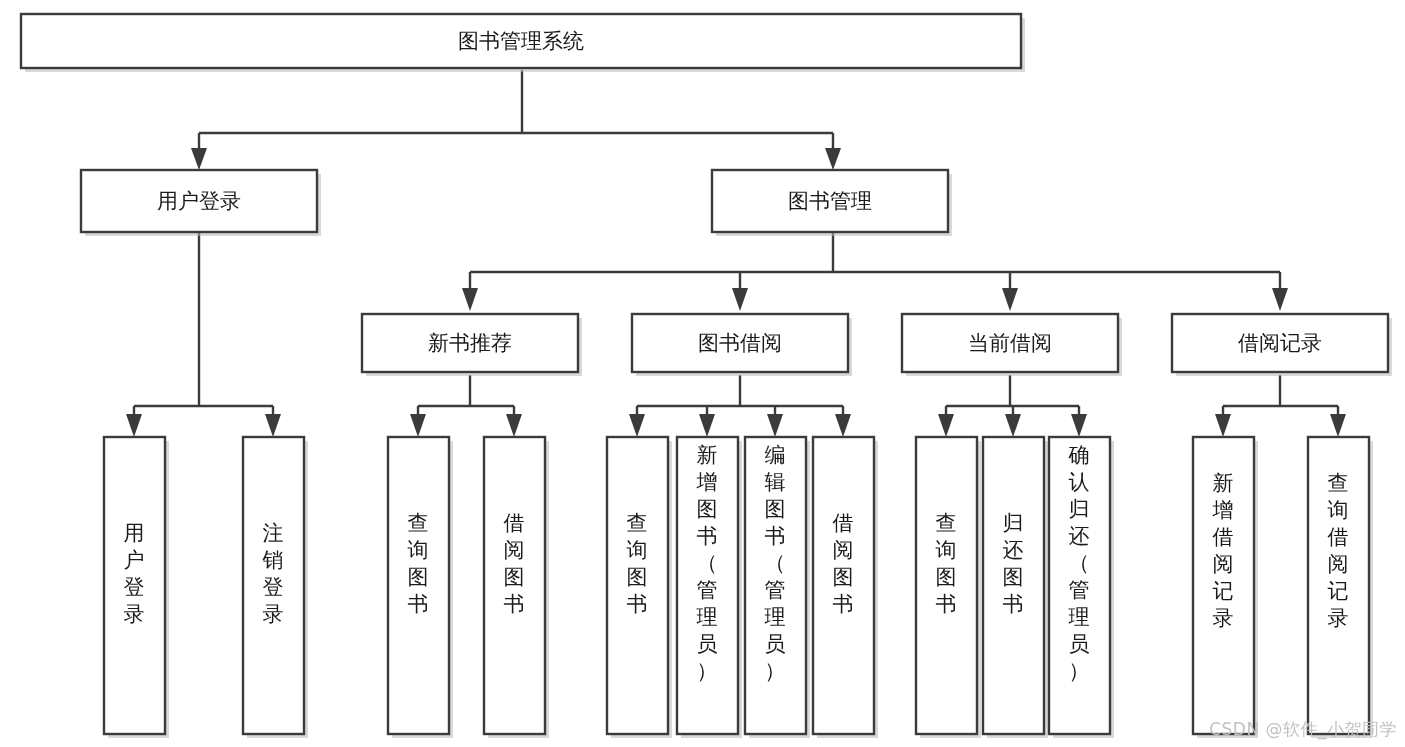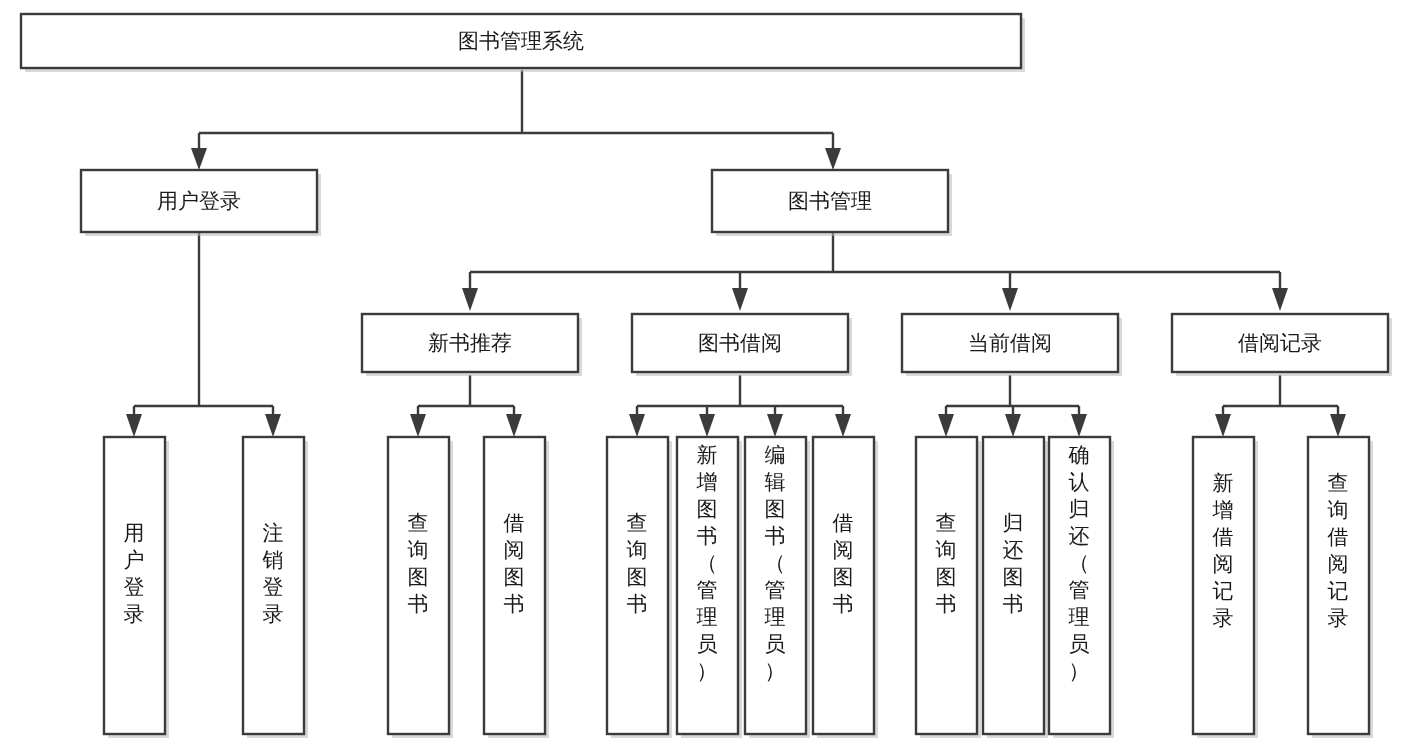--- a/index.html
+++ b/index.html
@@ -258,13 +258,14 @@
 
       <g>
         <rect class="node-box-shadow" x="1312" y="441" width="61" height="297"></rect>
         <rect class="node-box" x="1308" y="437" width="61" height="297"></rect>
         <text class="node-label-v" x="1338" y="490"><tspan x="1338" dy="0">查</tspan><tspan x="1338" dy="27">询</tspan><tspan x="1338" dy="27">借</tspan><tspan x="1338" dy="27">阅</tspan><tspan x="1338" dy="27">记</tspan><tspan x="1338" dy="27">录</tspan></text>
       </g>
 
     </g>
   </svg>
 
+  <div class="watermark">CSDN @软件_小贺同学</div>
 </div>
 
 </body></html>

